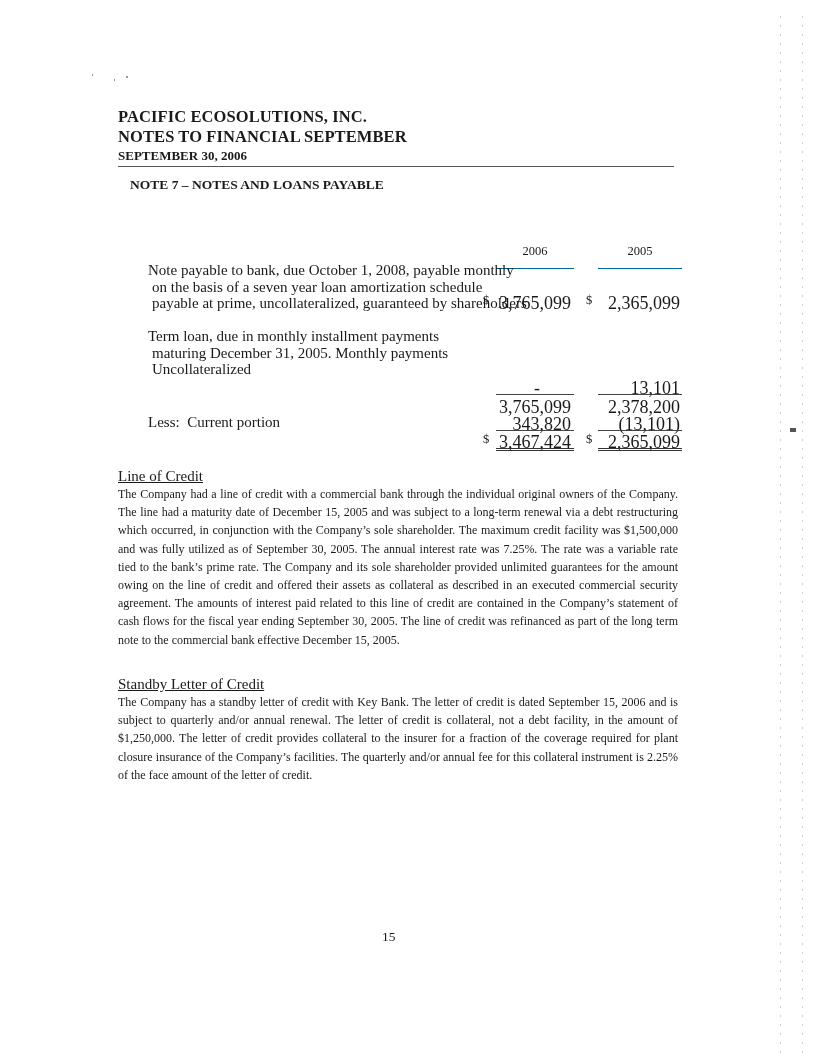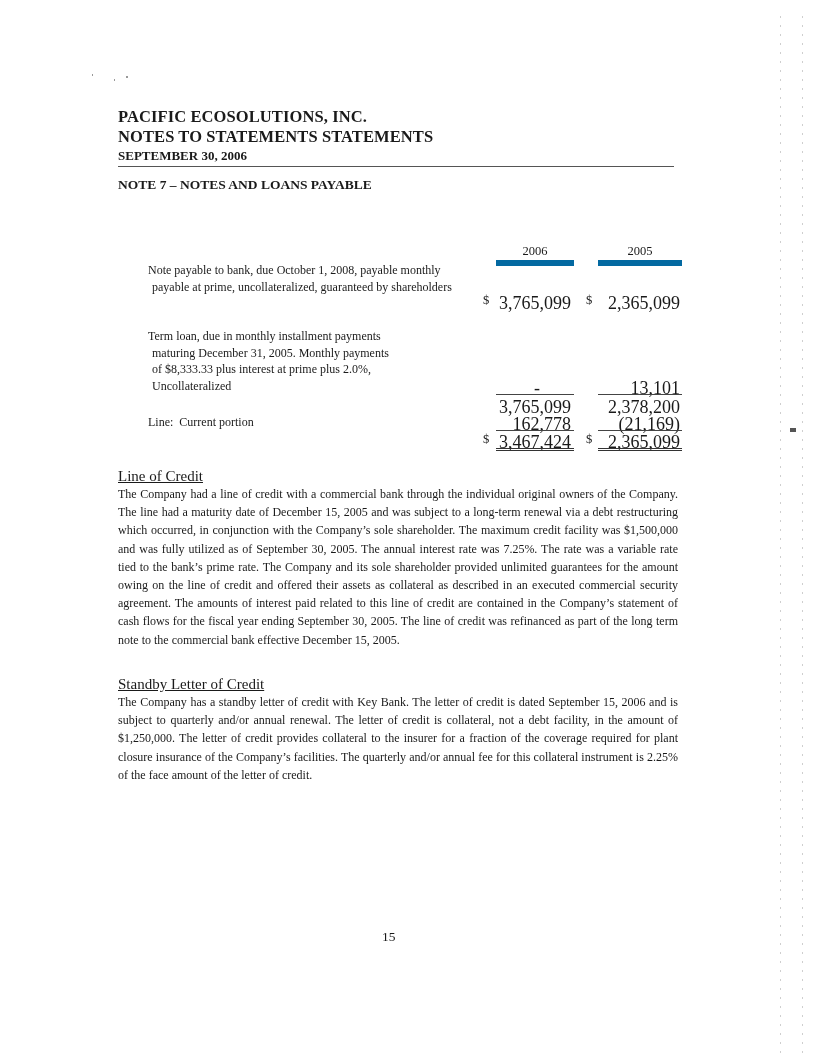--- a/index.html
+++ b/index.html
@@ -39,21 +39,21 @@
     }
     .header-rule {
       position: absolute;
       left: 118px;
       top: 150px;
       width: 556px;
       border-top: 1px solid #555;
     }
     .note-title {
       position: absolute;
-      left: 118px;
+      left: 130px;
       top: 161px;
       font-weight: bold;
       font-size: 13.5px;
     }
     .intro {
       position: absolute;
       left: 118px;
       top: 190px;
       font-size: 13.5px;
     }
@@ -62,27 +62,27 @@
       position: absolute;
       left: 0;
       top: 0;
       width: 814px;
       font-size: 12px;
     }
     .col-head {
       position: absolute;
       font-size: 12.5px;
       text-align: center;
-      border-bottom: 6px solid #0369a1;
-      padding-bottom: 1px;
+      border-bottom: 1px solid #0369a1;
+      padding-bottom: 9px;
     }
     .desc {
       position: absolute;
       left: 148px;
-      font-size: 12px;
+      font-size: 15px;
       line-height: 16.5px;
     }
     .desc .indent { padding-left: 4px; display: block; }
     .amt {
       position: absolute;
       font-size: 18px;
       text-align: right;
     }
     .dollar {
       position: absolute;
@@ -136,58 +136,58 @@
 
   <div class="scan-mark" style="left:92px;top:58px;width:1px;height:2px;"></div>
   <div class="scan-mark" style="left:114px;top:63px;width:1px;height:2px;"></div>
   <div class="scan-mark" style="left:126px;top:60px;width:2px;height:2px;"></div>
   <div class="scan-mark" style="left:790px;top:412px;width:6px;height:4px;background:#555;"></div>
   <div class="edge-dots" style="left:780px;"></div>
   <div class="edge-dots" style="left:802px;"></div>
 
   <div class="header">
     <div class="line">PACIFIC ECOSOLUTIONS, INC.</div>
-    <div class="line">NOTES TO STATEMENTS STATEMENTS</div>
+    <div class="line">NOTES TO FINANCIAL SEPTEMBER</div>
     <div class="date">SEPTEMBER 30, 2006</div>
   </div>
   <div class="header-rule"></div>
 
   <div class="note-title">NOTE 7 – NOTES AND LOANS PAYABLE</div>
 
   <div class="fin">
 
     <div class="col-head" style="left:496px;top:228px;width:78px;">2006</div>
     <div class="col-head" style="left:598px;top:228px;width:84px;">2005</div>
 
     <div class="desc" style="top:246px;">
       <span>Note payable to bank, due October 1, 2008, payable monthly</span>
+      <span class="indent">on the basis of a seven year loan amortization schedule</span>
       <span class="indent">payable at prime, uncollateralized, guaranteed by shareholders</span>
     </div>
     <div class="dollar" style="left:483px;top:277px;">$</div>
     <div class="amt" style="left:496px;top:277px;width:75px;">3,765,099</div>
     <div class="dollar" style="left:586px;top:277px;">$</div>
     <div class="amt" style="left:598px;top:277px;width:82px;">2,365,099</div>
 
     <div class="desc" style="top:312px;">
       <span>Term loan, due in monthly installment payments</span>
       <span class="indent">maturing December 31, 2005.  Monthly payments</span>
-      <span class="indent">of $8,333.33 plus interest at prime plus 2.0%,</span>
       <span class="indent">Uncollateralized</span>
     </div>
     <div class="amt" style="left:496px;top:362px;width:44px;">-</div>
     <div class="amt" style="left:598px;top:362px;width:82px;">13,101</div>
     <div class="uline" style="left:496px;top:378px;width:78px;"></div>
     <div class="uline" style="left:598px;top:378px;width:84px;"></div>
 
     <div class="amt" style="left:496px;top:381px;width:75px;">3,765,099</div>
     <div class="amt" style="left:598px;top:381px;width:82px;">2,378,200</div>
 
-    <div class="desc" style="top:398px;white-space:pre;">Line:  Current portion</div>
-    <div class="amt" style="left:496px;top:398px;width:75px;">162,778</div>
-    <div class="amt" style="left:598px;top:398px;width:82px;">(21,169)</div>
+    <div class="desc" style="top:398px;white-space:pre;">Less:  Current portion</div>
+    <div class="amt" style="left:496px;top:398px;width:75px;">343,820</div>
+    <div class="amt" style="left:598px;top:398px;width:82px;">(13,101)</div>
     <div class="uline" style="left:496px;top:414px;width:78px;"></div>
     <div class="uline" style="left:598px;top:414px;width:84px;"></div>
 
     <div class="dollar" style="left:483px;top:416px;">$</div>
     <div class="amt" style="left:496px;top:416px;width:75px;">3,467,424</div>
     <div class="dollar" style="left:586px;top:416px;">$</div>
     <div class="amt" style="left:598px;top:416px;width:82px;">2,365,099</div>
     <div class="dline" style="left:496px;top:432px;width:78px;"></div>
     <div class="dline" style="left:598px;top:432px;width:84px;"></div>
   </div>

